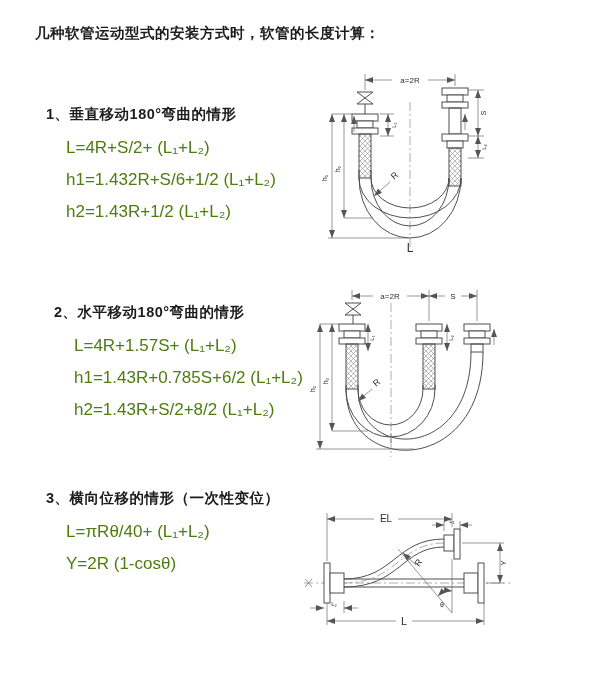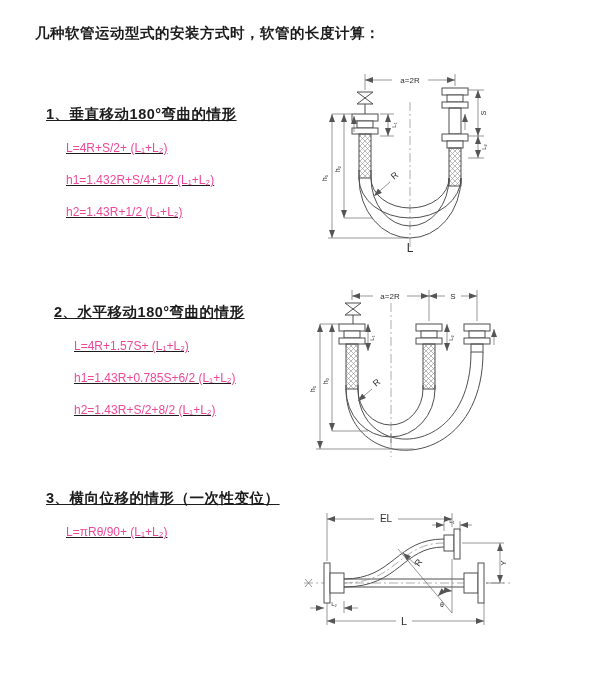--- a/index.html
+++ b/index.html
@@ -1,43 +1,43 @@
 <!DOCTYPE html>
 <html><head>
 <meta charset="utf-8">
 <style>
   html,body{margin:0;padding:0;background:#fff;}
   .page{position:relative;width:600px;height:675px;background:#ffffff;overflow:hidden;
         font-family:"Liberation Sans", sans-serif;color:#1c1c1c;}
   .title{position:absolute;left:35px;top:24px;font-size:14.5px;font-weight:bold;letter-spacing:.5px;}
-  .section{position:absolute;text-decoration:underline;}
+  .section{position:absolute;}
   .heading{font-size:14.5px;font-weight:bold;letter-spacing:.5px;line-height:20px;}
   .formulas{margin:8px 0 0 20px;}
-  .formula{font-size:12px;line-height:32px;white-space:pre;color:#ec4899;}
+  .formula{font-size:17px;line-height:32px;white-space:pre;color:#4d7c0f;}
   .diagram{position:absolute;}
   
   .ln{fill:none;stroke:#4f4f4f;stroke-width:1;}
   .fl{fill:#fff;stroke:#4f4f4f;stroke-width:1;}
   .dim{fill:none;stroke:#6a6a6a;stroke-width:.7;}
   .cl{fill:none;stroke:#8a8a8a;stroke-width:.7;stroke-dasharray:9 3 2 3;}
   .hx{fill:url(#hatch);stroke:#4f4f4f;stroke-width:1;}
   .dlab{fill:#2e2e2e;font-family:"Liberation Sans", sans-serif;}
 </style>
 </head>
 <body>
 
 <div class="page">
 
   <div class="title">几种软管运动型式的安装方式时，软管的长度计算：</div>
 
   <div class="section" style="left:46px;top:104px;">
     <div class="heading">1、垂直移动180°弯曲的情形</div>
     <div class="formulas">
       <div class="formula">L=4R+S/2+ (L₁+L₂)</div>
-      <div class="formula">h1=1.432R+S/4+1/2 (L₁+L₂)</div>
+      <div class="formula">h1=1.432R+S/6+1/2 (L₁+L₂)</div>
       <div class="formula">h2=1.43R+1/2 (L₁+L₂)</div>
     </div>
   </div>
 
   <svg class="diagram" style="left:310px;top:66px;" width="260" height="192" viewBox="0 0 260 192">
     <defs>
       <marker id="arw" markerWidth="10" markerHeight="8" refX="8" refY="3" orient="auto-start-reverse" markerUnits="userSpaceOnUse">
         <path d="M0,0 L8,3 L0,6 Z" fill="#555"></path>
       </marker>
       <pattern id="hatch" width="5" height="5" patternUnits="userSpaceOnUse">
@@ -218,21 +218,22 @@
       <line class="dim" x1="66" y1="108" x2="52" y2="120" marker-end="url(#arw)"></line>
       <text class="dlab" x="70" y="106" font-size="9" transform="rotate(-40 70 106)">R</text>
     </g>
 
     <line class="dim" x1="85" y1="152" x2="85" y2="162"></line>
   </svg>
 
   <div class="section" style="left:46px;top:488px;">
     <div class="heading">3、横向位移的情形（一次性变位）</div>
     <div class="formulas">
-      <div class="formula">L=πRθ/90+ (L₁+L₂)</div>
+      <div class="formula">L=πRθ/40+ (L₁+L₂)</div>
+      <div class="formula">Y=2R (1-cosθ)</div>
     </div>
   </div>
 
   <svg class="diagram" style="left:296px;top:503px;" width="300" height="145" viewBox="0 0 300 145">
 
     <line class="cl" x1="8" y1="80" x2="214" y2="80"></line>
     <g>
       <line class="dim" x1="9" y1="76" x2="16" y2="84"></line>
       <line class="dim" x1="9" y1="84" x2="16" y2="76"></line>
     </g>

